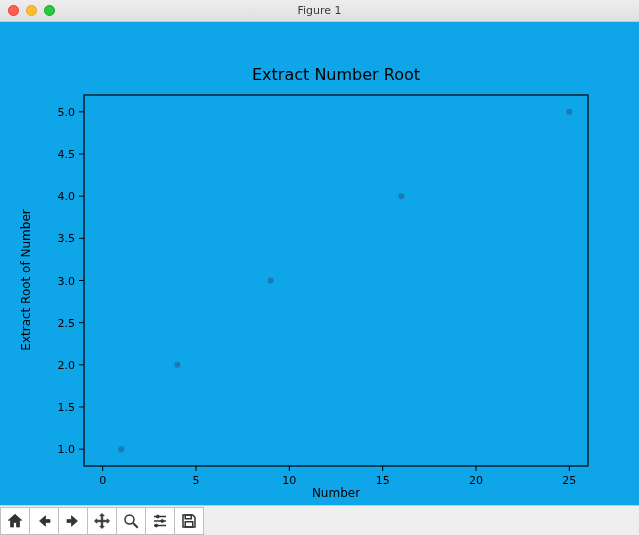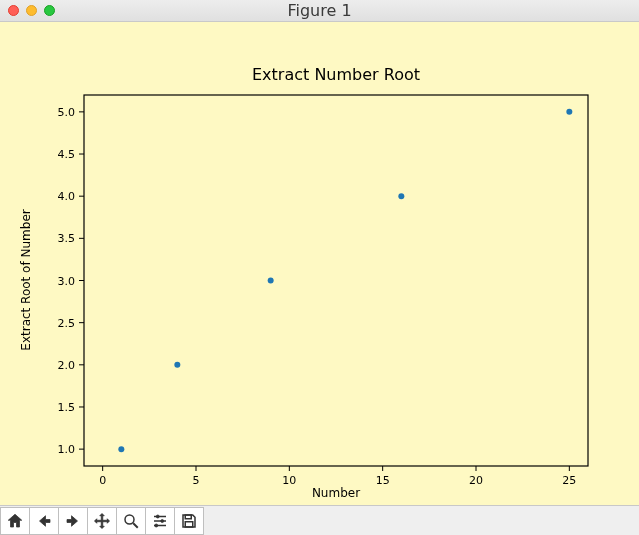--- a/index.html
+++ b/index.html
@@ -24,27 +24,27 @@
     left: 8px;
     display: flex;
     gap: 7px;
   }
   .tl { width: 11px; height: 11px; border-radius: 50%; }
   .tl-close { background:#ff5f57; border:1px solid #e33e32;}
   .tl-min   { background:#febc2e; border:1px solid #e0a128;}
   .tl-max   { background:#28c840; border:1px solid #1ba125;}
   .titlebar-title {
     margin: 0 auto;
-    font-size: 16px;
+    font-size: 11px;
     color: #3a3a3a;
   }
   .figure-area {
     width: 100%;
     height: 483px;
-    background: #fef9c3;
+    background: #0ea5e9;
     position: relative;
   }
   svg.chart { display:block; }
   .chart-title { font-size: 16px; fill:#000; text-anchor: middle; }
   .axis-label { font-size: 12px; fill:#000; text-anchor: middle; }
   .point { fill:#1f77b4; }
   .toolbar {
     height: 30px;
     background:#efefef;
     border-top:1px solid #c8c8c8;

